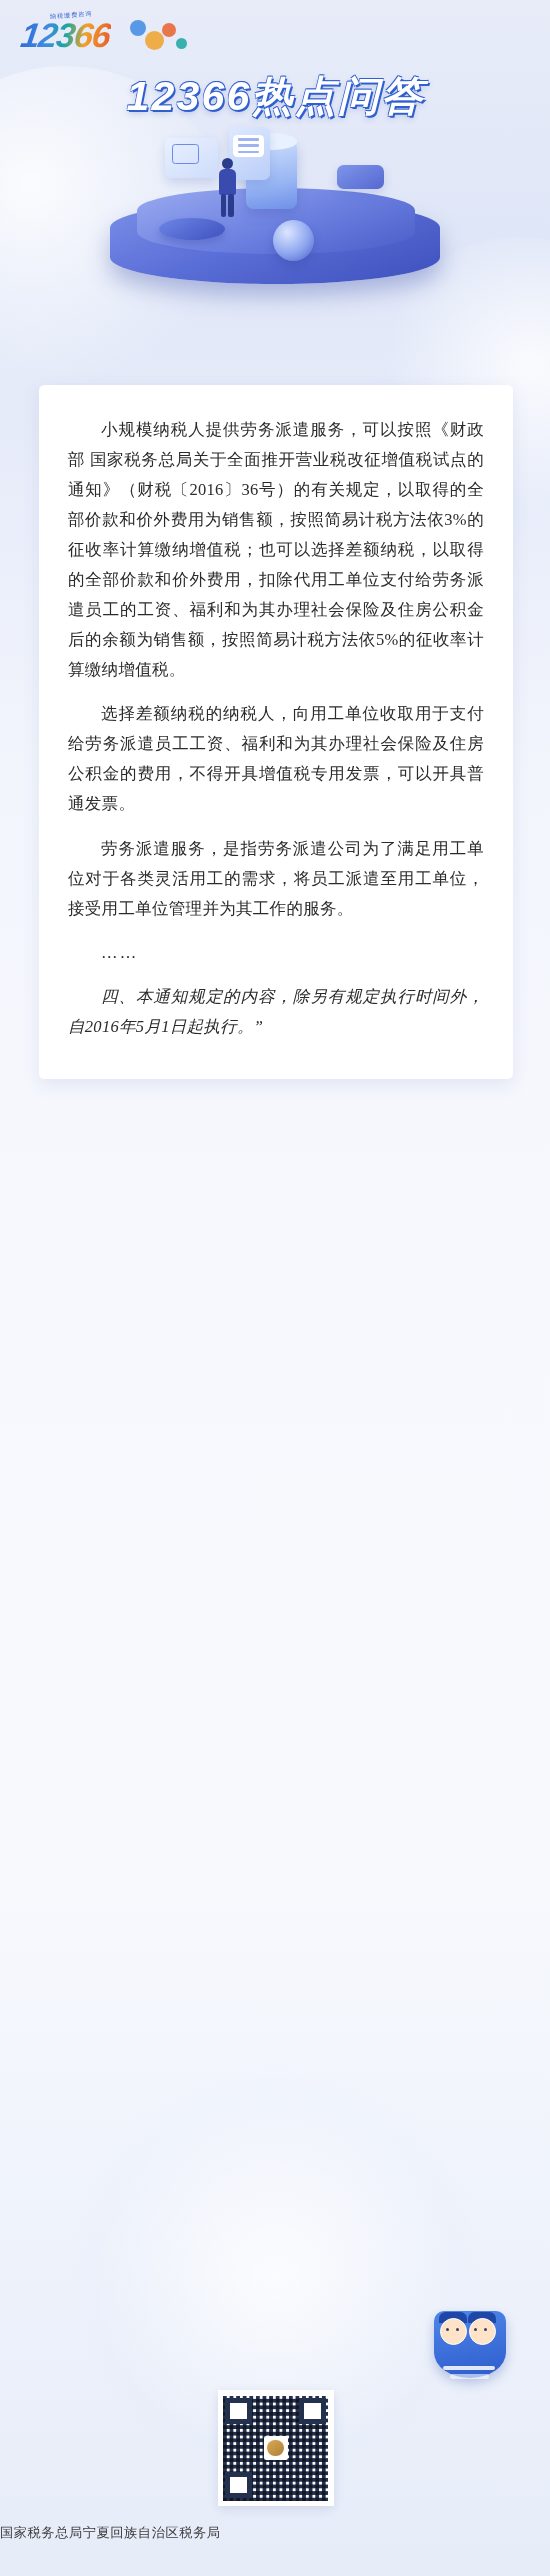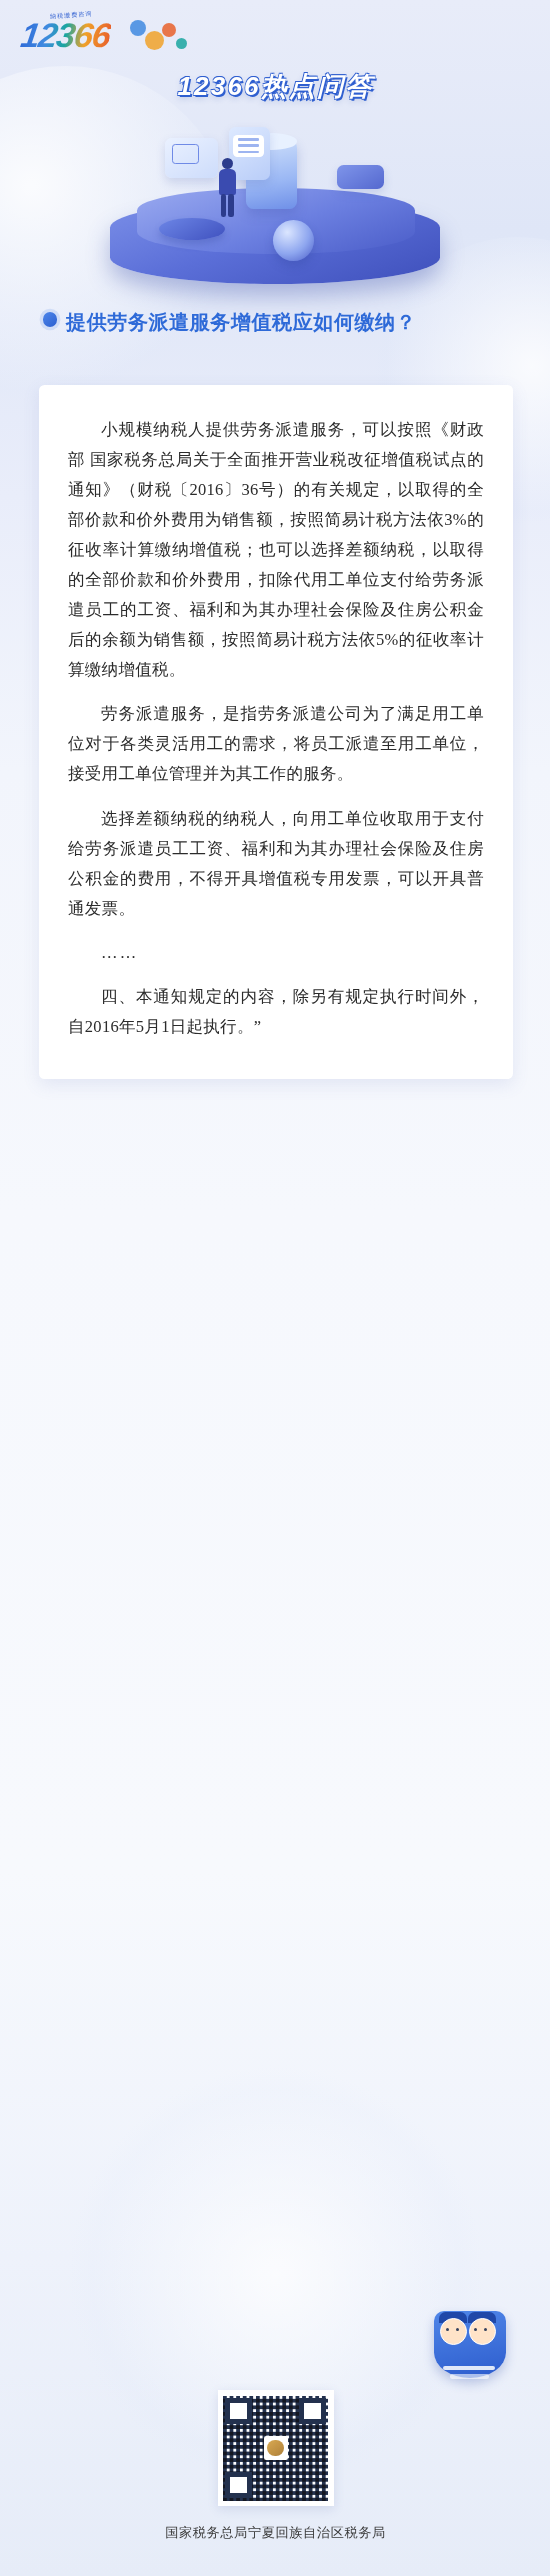--- a/index.html
+++ b/index.html
@@ -94,21 +94,21 @@
   .logo-dot.d4 { width: 11px; height: 11px; left: 159px; top: 29px; background: #1aa6a0; }
 
   
   .banner-title {
     position: absolute;
     left: 0;
     top: 69px;
     width: 551px;
     text-align: center;
     font-family: "Liberation Sans", sans-serif;
-    font-size: 26px;
+    font-size: 41px;
     font-weight: 700;
     font-style: italic;
     letter-spacing: 2.2px;
     color: #ffffff;
     text-shadow:
        1.7px 1.7px 0 #2f5fd0,
       -0.6px -0.6px 0 #2f5fd0,
        0.6px -0.6px 0 #2f5fd0,
       -0.6px  0.6px 0 #2f5fd0,
        0 3.3px 6.6px rgba(40,70,160,0.25);
@@ -280,21 +280,21 @@
     color: #2b2b2b;
     text-indent: 2em;
     text-align: justify;
     letter-spacing: 0.3px;
   }
   .card p.dots {
     text-indent: 2em;
     letter-spacing: 2.2px;
     color: #2b2b2b;
   }
-  .card p:last-child { margin-bottom: 4px; }
+  .card p:last-child { margin-bottom: 4px; font-style: italic; }
 
   
   .mascot {
     position: absolute;
     right: 40px;
     bottom: 194px;
     width: 83px;
     height: 83px;
   }
   .mascot .shield {
@@ -400,21 +400,20 @@
   .qr .center span {
     width: 16.5px; height: 16.5px;
     border-radius: 50%;
     background: linear-gradient(140deg,#d6a243,#a8762a);
   }
   .footer-text {
     position: absolute;
     left: 0;
     bottom: 34px;
     width: 551px;
-    text-align: center;
     font-family: "Liberation Sans", sans-serif;
     font-size: 13.2px;
     color: #3a3a3a;
     letter-spacing: 0.6px;
     margin-top: 31px;
   }
 </style>
 </head>
 <body>
 
@@ -452,29 +451,25 @@
     <div class="hero-person">
       <div class="head"></div>
       <div class="body"></div>
       <div class="leg l"></div>
       <div class="leg r"></div>
     </div>
     <div class="hero-sphere"></div>
     <div class="hero-ring"></div>
   </div>
 
-  <div class="qa-head">
-    <div class="qa-bullet"></div>
-    <div class="qa-title">提供劳务派遣服务增值税应如何缴纳？</div>
-  </div>
 
   <div class="card">
     <p>小规模纳税人提供劳务派遣服务，可以按照《财政部 国家税务总局关于全面推开营业税改征增值税试点的通知》（财税〔2016〕36号）的有关规定，以取得的全部价款和价外费用为销售额，按照简易计税方法依3%的征收率计算缴纳增值税；也可以选择差额纳税，以取得的全部价款和价外费用，扣除代用工单位支付给劳务派遣员工的工资、福利和为其办理社会保险及住房公积金后的余额为销售额，按照简易计税方法依5%的征收率计算缴纳增值税。</p>
+    <p>选择差额纳税的纳税人，向用工单位收取用于支付给劳务派遣员工工资、福利和为其办理社会保险及住房公积金的费用，不得开具增值税专用发票，可以开具普通发票。</p>
     <p>劳务派遣服务，是指劳务派遣公司为了满足用工单位对于各类灵活用工的需求，将员工派遣至用工单位，接受用工单位管理并为其工作的服务。</p>
-    <p>选择差额纳税的纳税人，向用工单位收取用于支付给劳务派遣员工工资、福利和为其办理社会保险及住房公积金的费用，不得开具增值税专用发票，可以开具普通发票。</p>
     <p class="dots">……</p>
     <p>四、本通知规定的内容，除另有规定执行时间外，自2016年5月1日起执行。”</p>
   </div>
 
   <div class="mascot">
     <div class="shield"></div>
     <div class="cap c1"></div>
     <div class="cap c2"></div>
     <div class="face f1"></div>
     <div class="face f2"></div>

